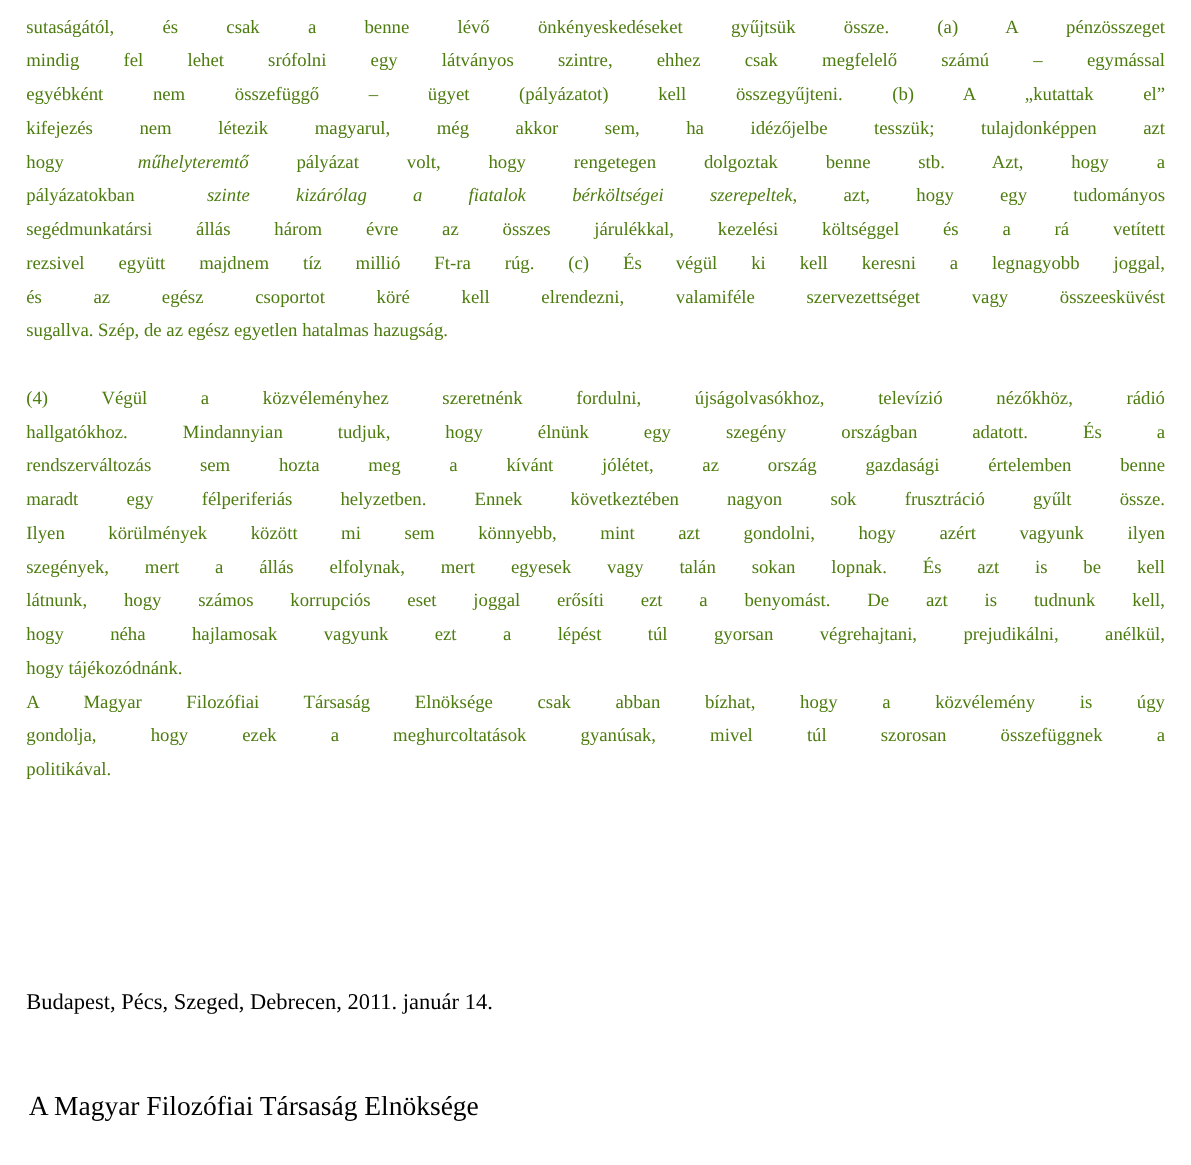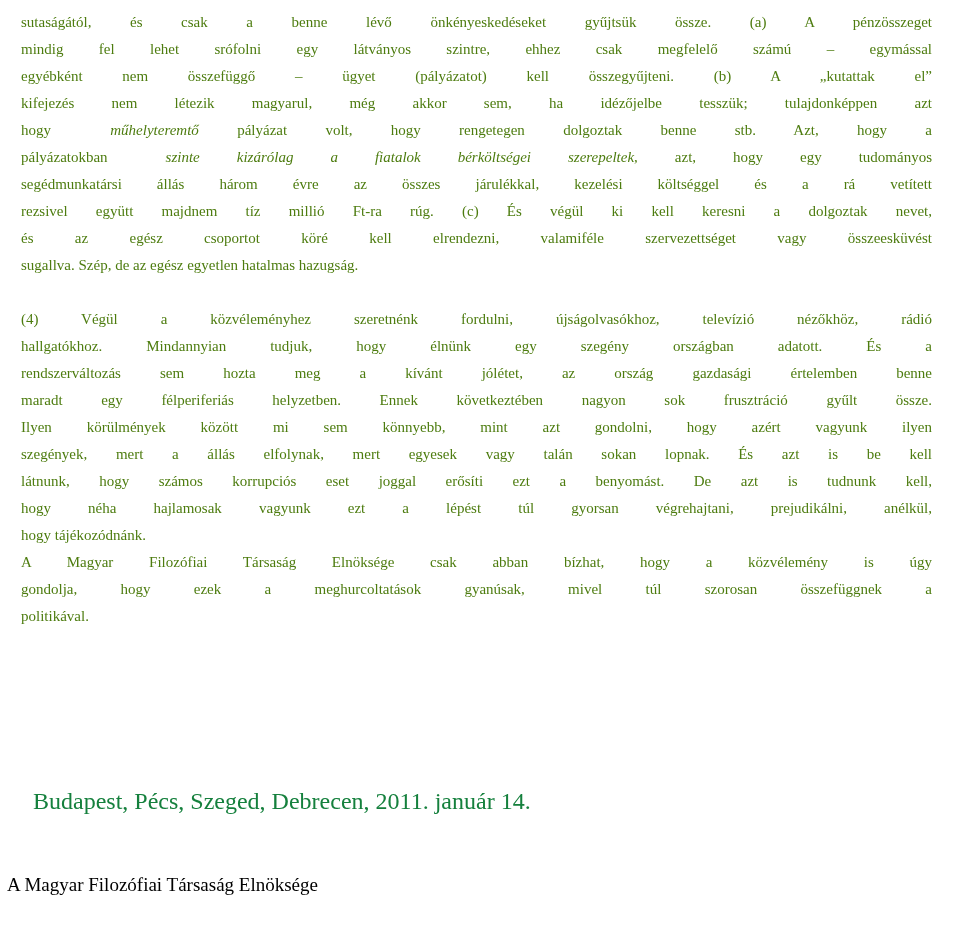--- a/index.html
+++ b/index.html
@@ -46,50 +46,49 @@
     }
     em {
       font-style: italic;
       margin-left: 21px;
     }
     .sig-date {
       position: absolute;
       left: 21px;
       top: 788px;
       font-family: "Liberation Serif", "DejaVu Serif", serif;
-      font-size: 24px;
+      font-size: 18px;
       line-height: 27px;
-      color: #15803d;
+      color: #000000;
       white-space: nowrap;
-      margin-left: 12px;
     }
     .sig-name {
       position: absolute;
-      left: 7px;
+      left: 23px;
       top: 871px;
       font-family: "Liberation Serif", "DejaVu Serif", serif;
-      font-size: 19px;
+      font-size: 22px;
       line-height: 27px;
       color: #000;
       white-space: nowrap;
     }
   </style>
 </head>
 <body>
 
 <div class="page">
   <div class="para">
       <div class="line"><span>sutaságától, és csak a benne lévő önkényeskedéseket gyűjtsük össze. (a) A pénzösszeget</span></div>
       <div class="line"><span>mindig fel lehet srófolni egy látványos szintre, ehhez csak megfelelő számú – egymással</span></div>
       <div class="line"><span>egyébként nem összefüggő – ügyet (pályázatot) kell összegyűjteni. (b) A „kutattak el”</span></div>
       <div class="line"><span>kifejezés nem létezik magyarul, még akkor sem, ha idézőjelbe tesszük; tulajdonképpen azt</span></div>
       <div class="line"><span>hogy </span><em>műhelyteremtő</em><span> pályázat volt, hogy rengetegen dolgoztak benne stb. Azt, hogy a</span></div>
       <div class="line"><span>pályázatokban </span><em>szinte kizárólag a fiatalok bérköltségei szerepeltek</em><span>, azt, hogy egy tudományos</span></div>
       <div class="line"><span>segédmunkatársi állás három évre az összes járulékkal, kezelési költséggel és a rá vetített</span></div>
-      <div class="line"><span>rezsivel együtt majdnem tíz millió Ft-ra rúg. (c) És végül ki kell keresni a dolgoztak nevet,</span></div>
+      <div class="line"><span>rezsivel együtt majdnem tíz millió Ft-ra rúg. (c) És végül ki kell keresni a legnagyobb joggal,</span></div>
       <div class="line"><span>és az egész csoportot köré kell elrendezni, valamiféle szervezettséget vagy összeesküvést</span></div>
       <div class="line last"><span>sugallva. Szép, de az egész egyetlen hatalmas hazugság.</span></div>
     </div>
   <div class="blank"></div>
   <div class="para">
       <div class="line"><span>(4) Végül a közvéleményhez szeretnénk fordulni, újságolvasókhoz, televízió nézőkhöz, rádió</span></div>
       <div class="line"><span>hallgatókhoz. Mindannyian tudjuk, hogy élnünk egy szegény országban adatott. És a</span></div>
       <div class="line"><span>rendszerváltozás sem hozta meg a kívánt jólétet, az ország gazdasági értelemben benne</span></div>
       <div class="line"><span>maradt egy félperiferiás helyzetben. Ennek következtében nagyon sok frusztráció gyűlt össze.</span></div>
       <div class="line"><span>Ilyen körülmények között mi sem könnyebb, mint azt gondolni, hogy azért vagyunk ilyen</span></div>

